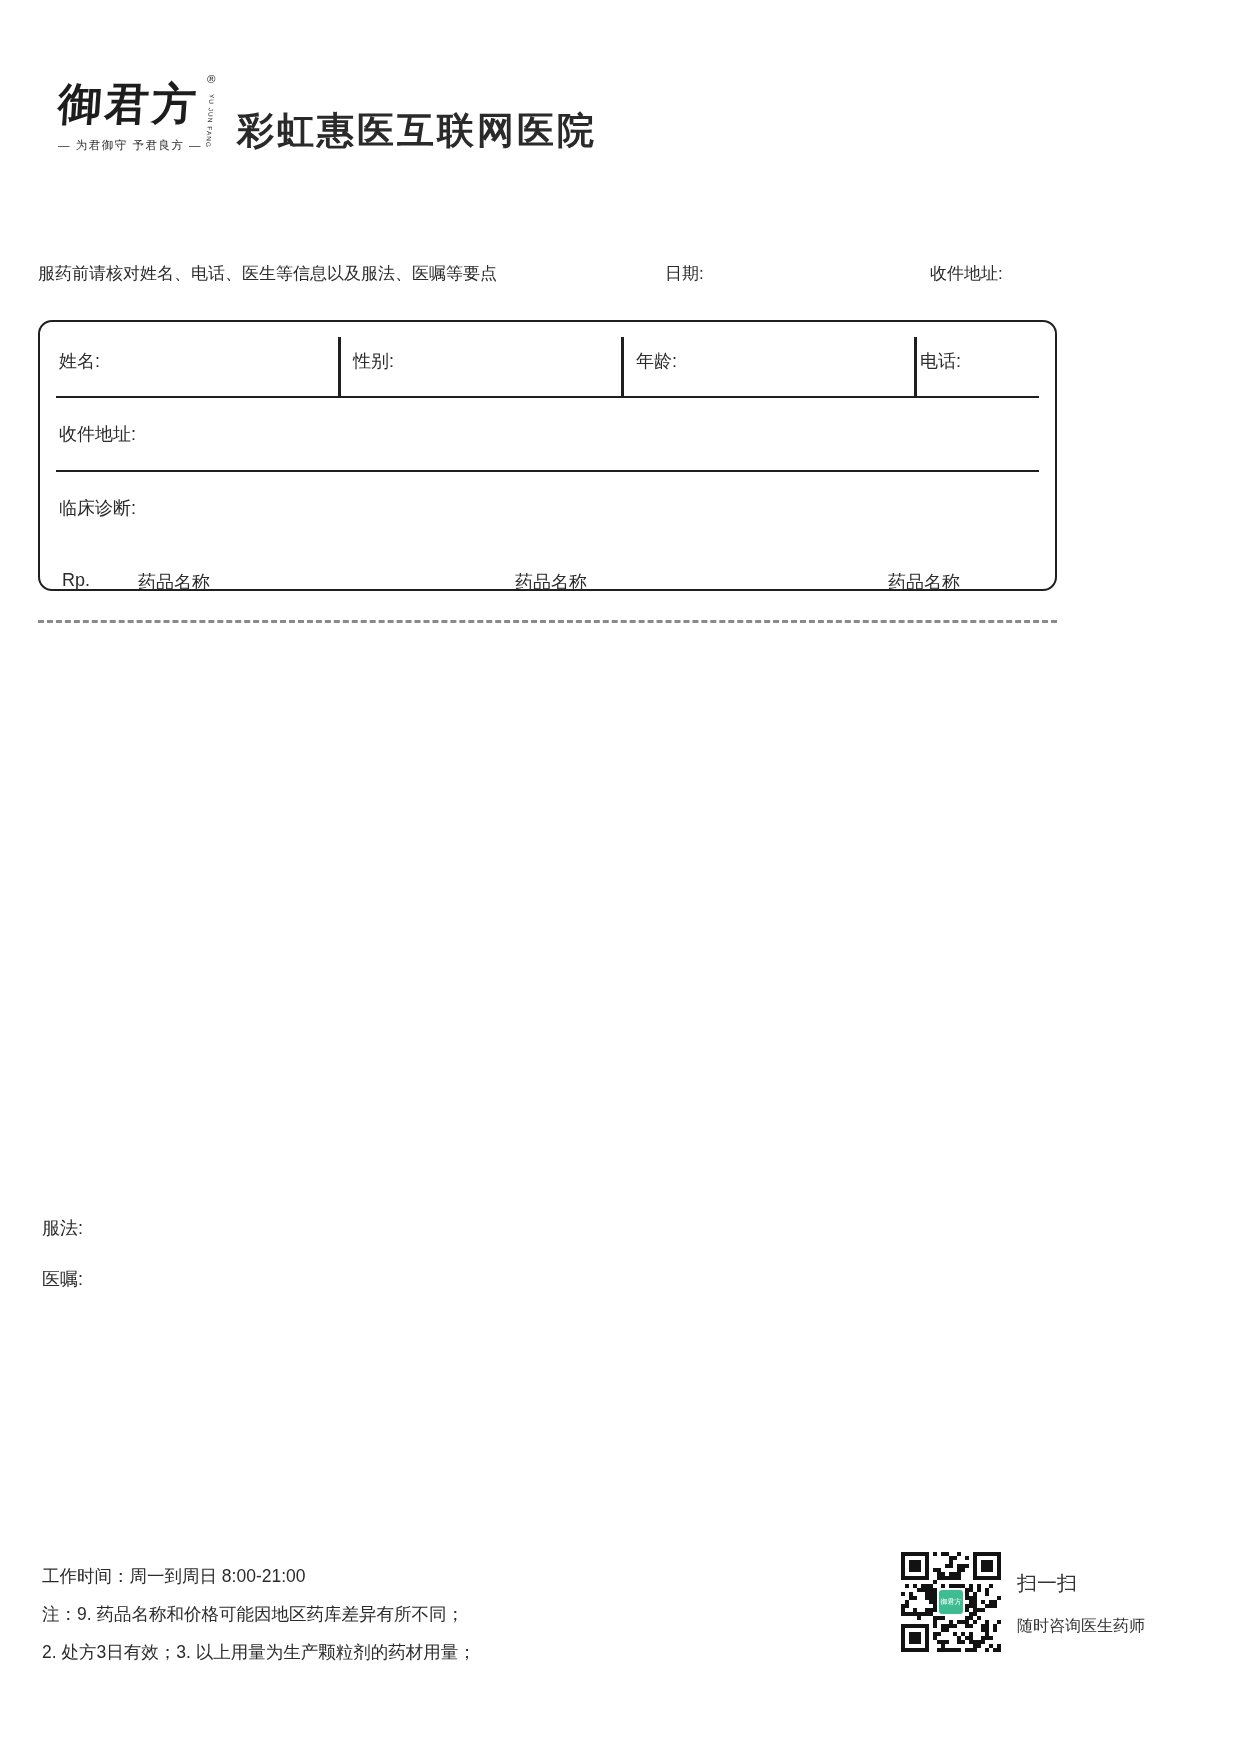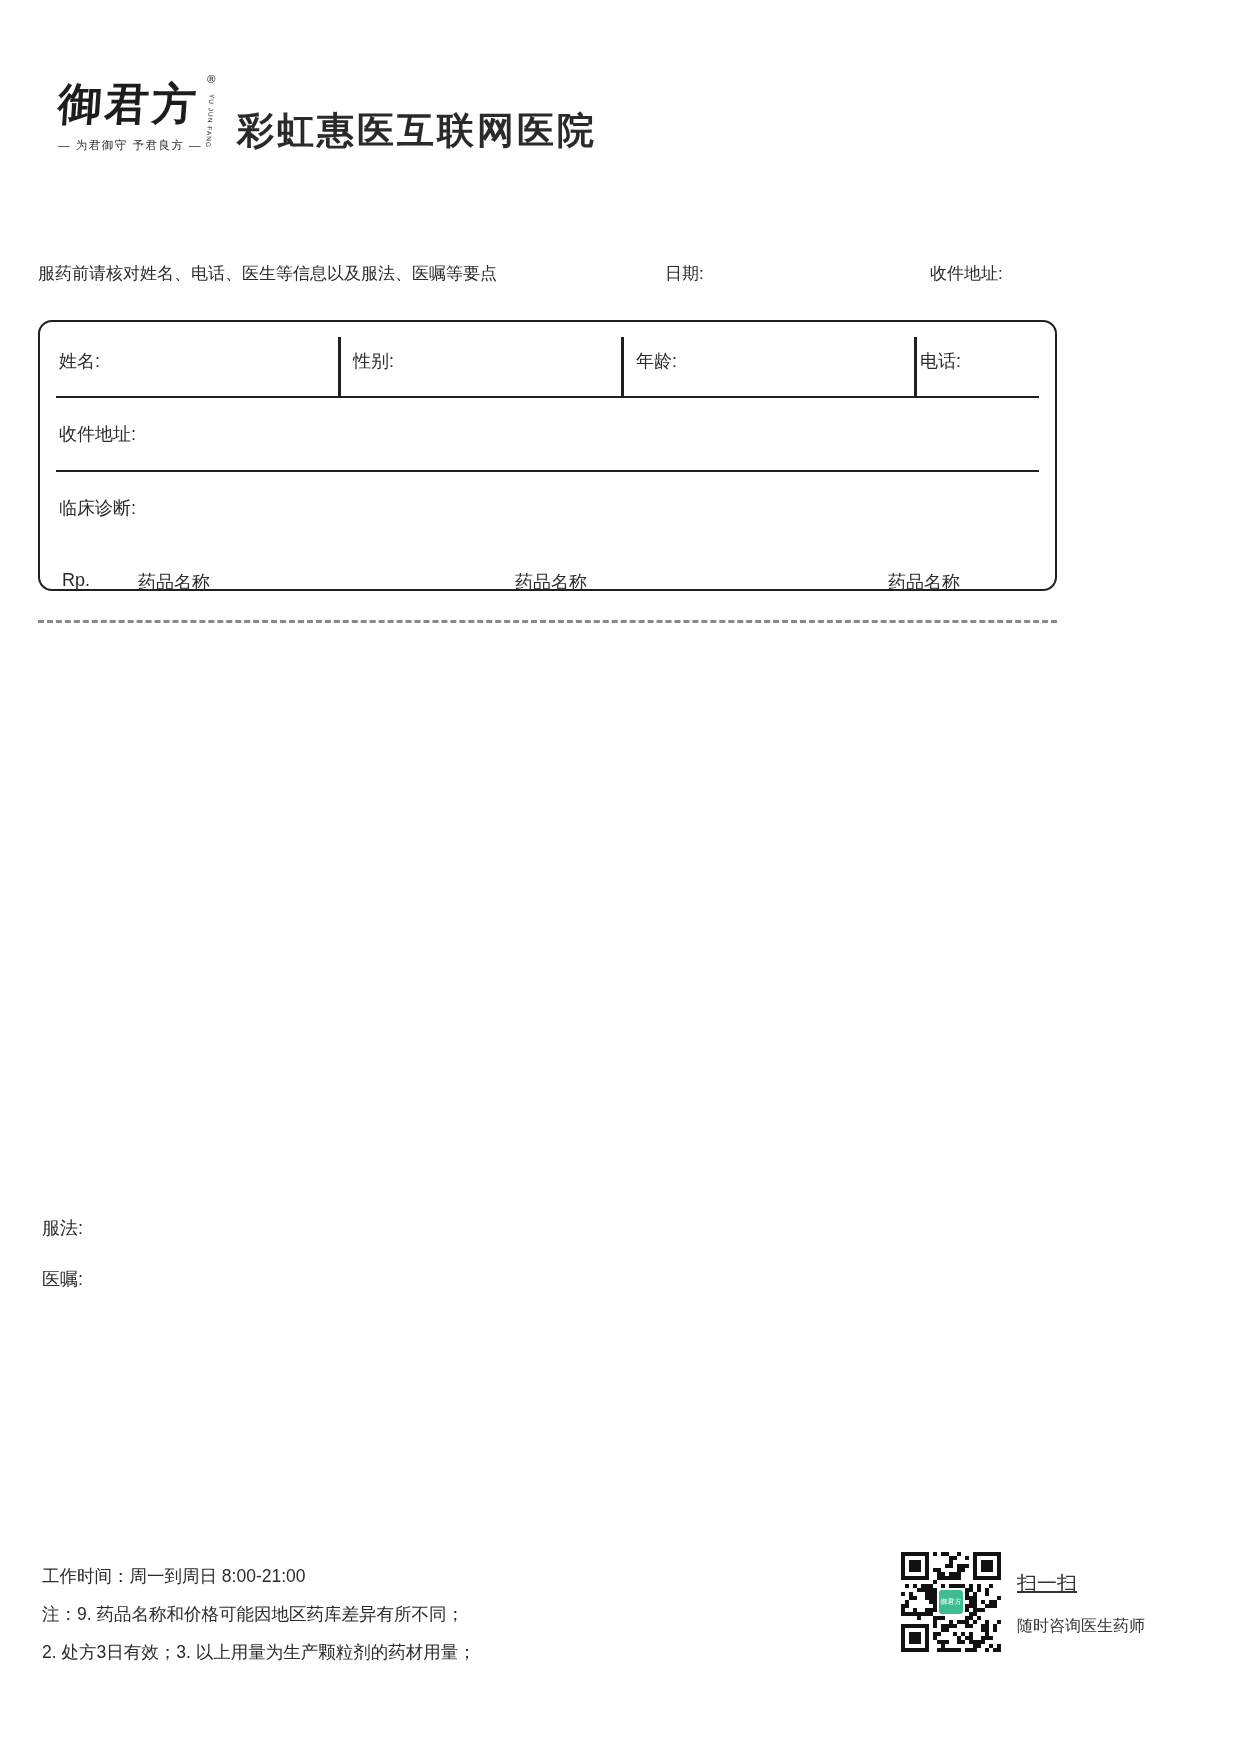--- a/index.html
+++ b/index.html
@@ -88,21 +88,21 @@
   .footer-lines{position:absolute;left:42px;top:1557px;font-size:17.5px;line-height:38px;white-space:nowrap;}
   .qr-wrap{position:absolute;left:901px;top:1552px;width:100px;height:100px;}
   .qr-grid{position:absolute;inset:0;}
   .qr-logo{
     position:absolute;left:50%;top:50%;transform:translate(-50%,-50%);
     width:28px;height:28px;box-sizing:border-box;
     background:var(--qr_green,#3fbd92);border:2px solid #fff;border-radius:5px;
     display:flex;align-items:center;justify-content:center;
     color:#fff;font-size:7px;letter-spacing:0;
   }
-  .qr-caption-1{position:absolute;left:1017px;top:1570px;font-size:20px;color:#333;text-decoration:underline;}
+  .qr-caption-1{position:absolute;left:1017px;top:1570px;font-size:20px;color:#333;}
   .qr-caption-2{position:absolute;left:1017px;top:1616px;font-size:16px;color:#333;white-space:nowrap;}
 </style>
 </head>
 <body>
 
 <div class="page">
 
   <div class="logo-block">
     <span class="logo-main">
       <span>御君方</span>

